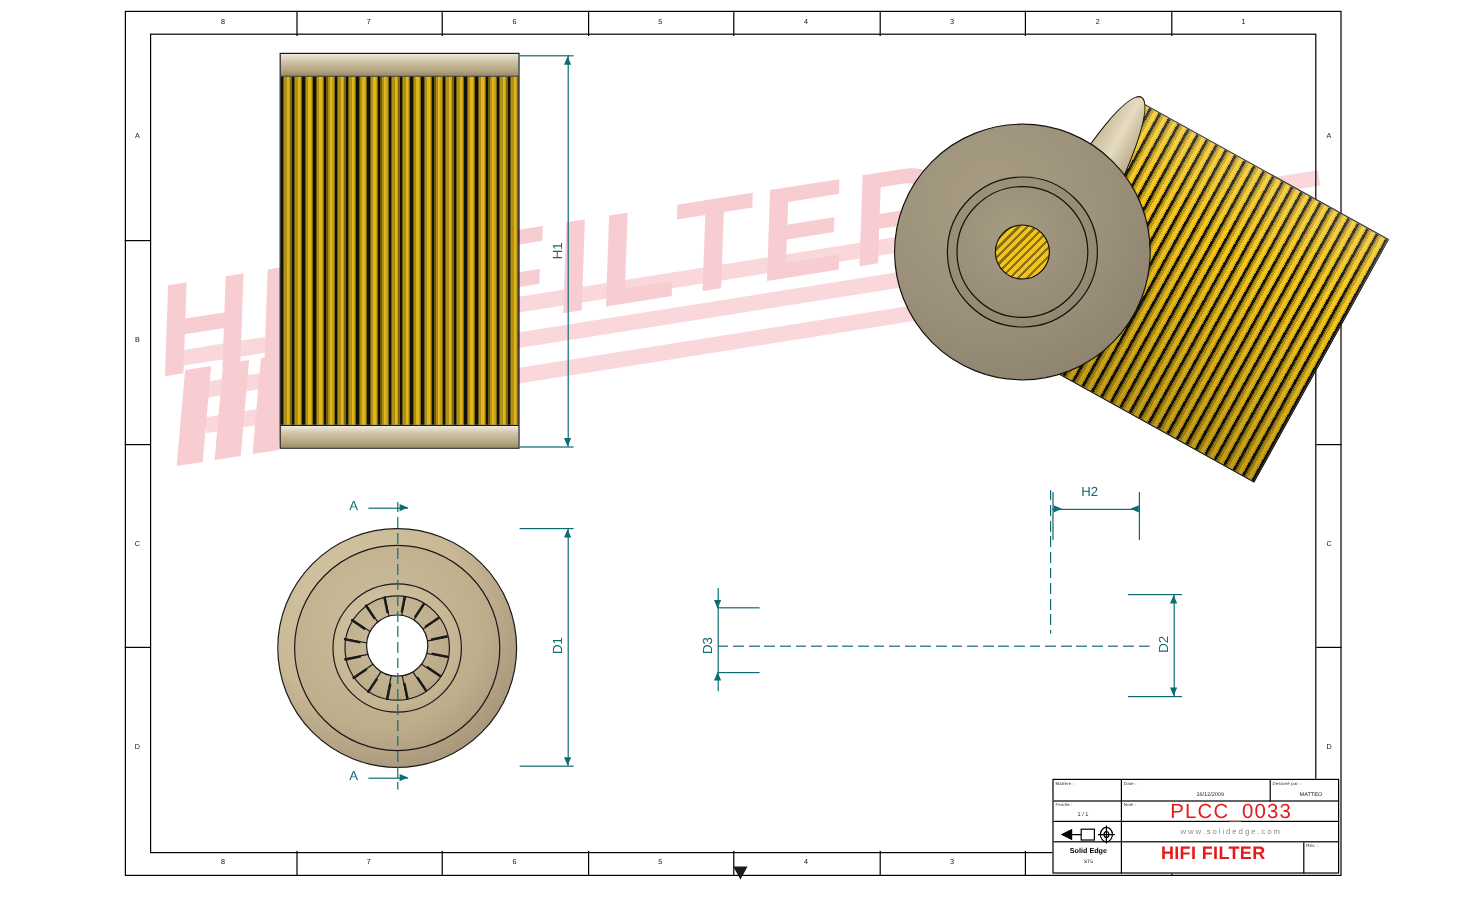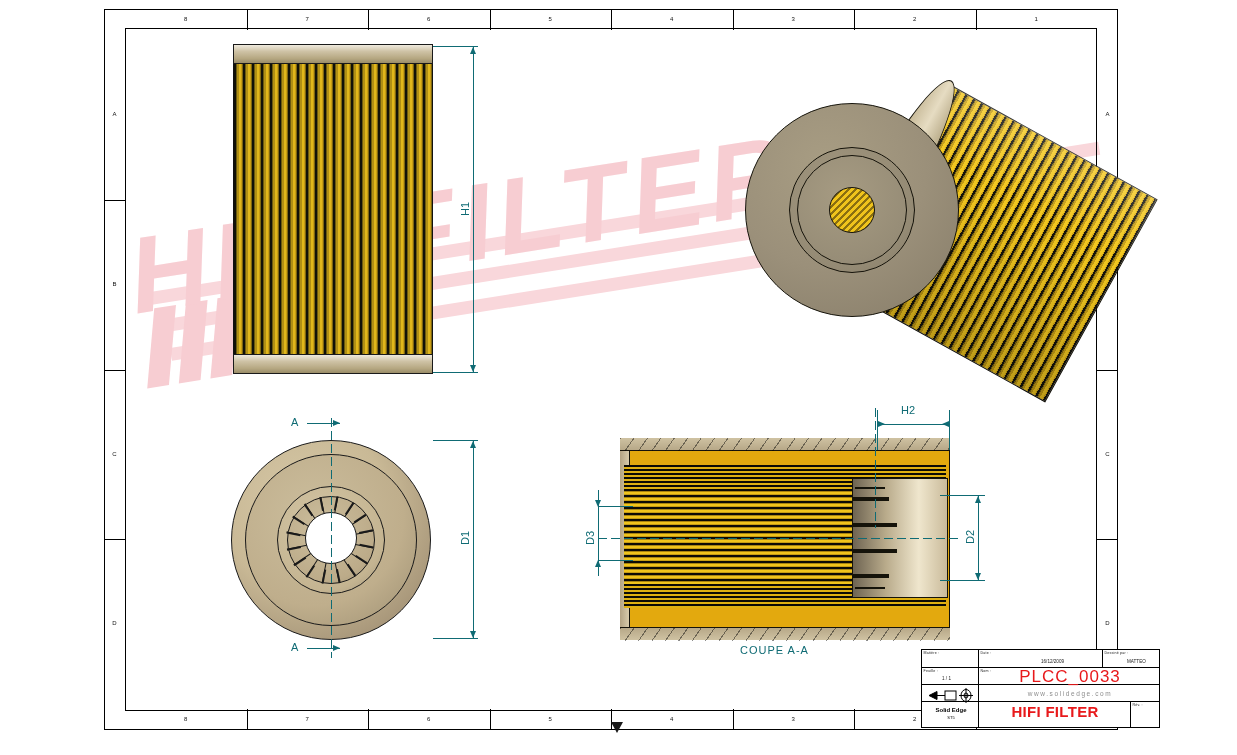--- a/index.html
+++ b/index.html
@@ -123,21 +123,21 @@
       background:repeating-linear-gradient(125deg,rgba(0,0,0,0.45) 0px,rgba(0,0,0,0.45) 1px,transparent 1px,transparent 11px);}
   .coupe-lbl{position:absolute;left:120px;top:206px;color:#0f6b74;font-size:11px;letter-spacing:1px;
       font-family:"Liberation Sans",sans-serif;}
 
   
   .axis{position:absolute;background:transparent;}
   .axis.v{width:1px;background:repeating-linear-gradient(to bottom,#0f6b74 0,#0f6b74 9px,transparent 9px,transparent 13px);}
   .axis.h{height:1px;background:repeating-linear-gradient(to right,#0f6b74 0,#0f6b74 9px,transparent 9px,transparent 13px);}
 
   
-  #titleblock{position:absolute;left:921px;top:649px;width:239px;height:79px;
+  #titleblock{position:absolute;left:877px;top:649px;width:239px;height:79px;
       border:1.3px solid #000;box-sizing:border-box;background:#fff;font-size:3.6px;color:#000;}
   #titleblock .tb-cell{position:absolute;box-sizing:border-box;border-right:1px solid #000;border-bottom:1px solid #000;}
   #titleblock .tb-lbl{position:absolute;left:1.5px;top:0.5px;font-size:3.6px;color:#222;white-space:nowrap;
       font-family:"Liberation Sans",sans-serif;letter-spacing:.2px;}
   #titleblock .tb-val{position:absolute;font-size:4.6px;color:#222;white-space:nowrap;font-family:"Liberation Sans",sans-serif;}
   .tb-ref{position:absolute;left:58px;top:18px;width:180px;height:17px;line-height:17px;text-align:center;
       color:#e8191b;font-size:17px;font-family:"Liberation Sans",sans-serif;letter-spacing:1px;}
   .tb-url{position:absolute;left:58px;top:37px;width:180px;height:14px;line-height:14px;text-align:center;
       color:#8d8d8d;font-size:6.5px;letter-spacing:1.6px;font-family:"Liberation Sans",sans-serif;}
   .tb-brand{position:absolute;left:58px;top:52px;width:150px;height:20px;line-height:20px;text-align:center;
@@ -319,42 +319,20 @@
 
   <div>
     <div class="dimline" style="left:433px;top:440px;width:45px;height:1px;"></div>
     <div class="dimline" style="left:433px;top:638px;width:45px;height:1px;"></div>
     <div class="dimline" style="left:473px;top:440px;width:1px;height:198px;"></div>
     <div class="arrow arr-up" style="left:470px;top:441px;"></div>
     <div class="arrow arr-dn" style="left:470px;top:631px;"></div>
     <div class="dimtxt vert" style="left:458px;top:532px;">D1</div>
   </div>
 
-  <div id="sect-view">
-    <div class="sect-shell"></div>
-    <div class="sect-sideL"></div>
-    <div class="sect-media-top"></div>
-    <div class="sect-core"></div>
-    <div class="sect-media-bot"></div>
-    <div class="sect-endtop">
-        <div class="sect-hatch"></div>
-      </div>
-    <div class="sect-endbot">
-        <div class="sect-hatch"></div>
-      </div>
-    <div class="sect-plug">
-      <div class="plug-slot" style="left:0px;top:18px;width:36px;height:4px;"></div>
-      <div class="plug-slot" style="left:0px;top:44px;width:44px;height:4px;"></div>
-      <div class="plug-slot" style="left:0px;top:70px;width:44px;height:4px;"></div>
-      <div class="plug-slot" style="left:0px;top:95px;width:36px;height:4px;"></div>
-      <div class="plug-slot" style="left:2px;top:8px;width:30px;height:2px;"></div>
-      <div class="plug-slot" style="left:2px;top:108px;width:30px;height:2px;"></div>
-    </div>
-    <div class="coupe-lbl">COUPE A-A</div>
-  </div>
 
   <div class="axis v" style="left:875px;top:408px;height:120px;"></div>
   <div class="axis h" style="left:598px;top:538px;width:360px;"></div>
 
   <div>
     <div class="dimline" style="left:877px;top:410px;width:1px;height:40px;"></div>
     <div class="dimline" style="left:949px;top:410px;width:1px;height:40px;"></div>
     <div class="dimline" style="left:877px;top:424px;width:72px;height:1px;"></div>
     <div class="arrow arr-r" style="left:878px;top:421px;"></div>
     <div class="arrow arr-l" style="left:942px;top:421px;"></div>

